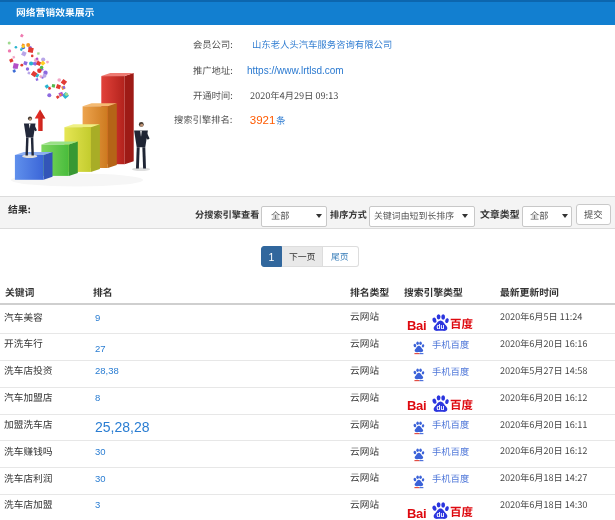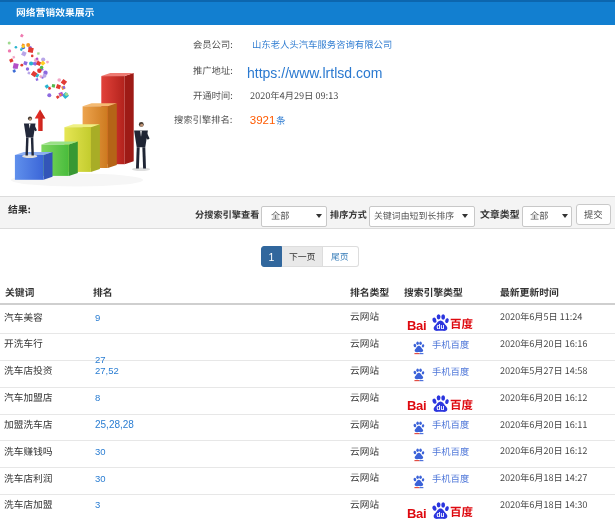--- a/index.html
+++ b/index.html
@@ -1,14 +1,14 @@
 <!DOCTYPE html>
 <html><head><meta charset="utf-8"><style>html,body{margin:0;padding:0}body{width:615px;height:520px;position:relative;font-family:"Liberation Sans",sans-serif;background:#fff;overflow:hidden}.a{position:absolute}.tr{position:absolute;overflow:visible}.sel{position:absolute;background:#fff;border:1px solid #c8c8c8;border-radius:2px;box-sizing:border-box;height:21px}.car{position:absolute;width:0;height:0;border-left:3.5px solid transparent;border-right:3.5px solid transparent;border-top:4.5px solid #333}.sep{position:absolute;left:0;width:615px;height:1px;background:#e7e7e7}</style></head><body>
 <div class="a" style="left:0;top:0;width:615px;height:25px;background:#127fd0;border-top:2px solid #0c66ae;box-sizing:border-box"></div>
-<div class="a" style="left:247px;top:65px;font-size:14px;color:#2a79d0">https://www.lrtlsd.com</div>
+<div class="a" style="left:247px;top:65px;font-size:10px;color:#2a79d0">https://www.lrtlsd.com</div>
 <div class="a" style="left:249.8px;top:113.8px;font-size:11.5px;color:#ff5a00">3921</div>
 <div class="a" style="left:0;top:196px;width:615px;height:32.5px;background:#f4f4f4;border-top:1px solid #dcdcdc;border-bottom:1px solid #dcdcdc;box-sizing:border-box"></div>
 <div class="sel" style="left:261px;top:205.5px;width:66px"></div>
 <div class="car" style="left:316px;top:214px"></div>
 <div class="sel" style="left:369px;top:205.5px;width:106px"></div>
 <div class="car" style="left:462px;top:214px"></div>
 <div class="sel" style="left:522px;top:205.5px;width:50px"></div>
 <div class="car" style="left:561.5px;top:214px"></div>
 <div class="a" style="left:576px;top:204px;width:35px;height:20.5px;background:#fff;border:1px solid #c9c9c9;border-radius:3px;box-sizing:border-box"></div>
 <div class="a" style="left:261px;top:245.8px;width:20.5px;height:21.5px;background:#31679d;border:1px solid #31679d;border-radius:3px 0 0 3px;box-sizing:border-box"></div>
@@ -28,33 +28,33 @@
 <svg class="a" style="left:430.5px;top:313.3px" width="19" height="19" viewBox="0 0 100 100">
     <g fill="#2b35de">
       <ellipse cx="18" cy="38" rx="10" ry="14" transform="rotate(-20 18 38)"></ellipse>
       <ellipse cx="40" cy="20" rx="10" ry="14"></ellipse>
       <ellipse cx="64" cy="21" rx="10" ry="14"></ellipse>
       <ellipse cx="84" cy="40" rx="9" ry="13" transform="rotate(18 84 40)"></ellipse>
       <path d="M50 40 C62 40 66 52 74 60 C82 68 86 72 86 80 C86 92 74 96 62 94 C54 92.6 46 92.6 38 94 C26 96 14 92 14 80 C14 72 18 68 26 60 C34 52 38 40 50 40Z"></path>
     </g>
     <text x="50" y="82" font-size="34" font-weight="bold" text-anchor="middle" fill="#fff" font-family="Liberation Sans">du</text>
   </svg>
-<div class="a" style="left:95px;top:354px;font-size:9.5px;color:#2a7dd2">27</div>
+<div class="a" style="left:95px;top:343px;font-size:9.5px;color:#2a7dd2">27</div>
 <svg class="a" style="left:413px;top:339.7px" width="11.8" height="15" viewBox="0 0 100 113">
     <g fill="#3b62d8">
       <ellipse cx="16" cy="40" rx="11" ry="15" transform="rotate(-20 16 40)"></ellipse>
       <ellipse cx="39" cy="20" rx="11" ry="15"></ellipse>
       <ellipse cx="64" cy="21" rx="11" ry="15"></ellipse>
       <ellipse cx="85" cy="42" rx="10" ry="14" transform="rotate(18 85 42)"></ellipse>
       <path d="M50 42 C62 42 66 54 74 62 C82 70 86 74 86 82 C86 94 74 98 62 96 C54 94.6 46 94.6 38 96 C26 98 14 94 14 82 C14 74 18 70 26 62 C34 54 38 42 50 42Z"></path>
     </g>
     <rect x="12" y="104" width="44" height="9" fill="#e03a2e"></rect>
     <rect x="56" y="104" width="32" height="9" fill="#3b62d8"></rect>
   </svg>
-<div class="a" style="left:95px;top:365.2px;font-size:9.5px;color:#2a7dd2">27,52</div>
+<div class="a" style="left:95px;top:365.2px;font-size:9.5px;color:#2a7dd2">28,38</div>
 <svg class="a" style="left:413px;top:366.6px" width="11.8" height="15" viewBox="0 0 100 113">
     <g fill="#3b62d8">
       <ellipse cx="16" cy="40" rx="11" ry="15" transform="rotate(-20 16 40)"></ellipse>
       <ellipse cx="39" cy="20" rx="11" ry="15"></ellipse>
       <ellipse cx="64" cy="21" rx="11" ry="15"></ellipse>
       <ellipse cx="85" cy="42" rx="10" ry="14" transform="rotate(18 85 42)"></ellipse>
       <path d="M50 42 C62 42 66 54 74 62 C82 70 86 74 86 82 C86 94 74 98 62 96 C54 94.6 46 94.6 38 96 C26 98 14 94 14 82 C14 74 18 70 26 62 C34 54 38 42 50 42Z"></path>
     </g>
     <rect x="12" y="104" width="44" height="9" fill="#e03a2e"></rect>
     <rect x="56" y="104" width="32" height="9" fill="#3b62d8"></rect>
@@ -64,21 +64,21 @@
 <svg class="a" style="left:430.5px;top:393.8px" width="19" height="19" viewBox="0 0 100 100">
     <g fill="#2b35de">
       <ellipse cx="18" cy="38" rx="10" ry="14" transform="rotate(-20 18 38)"></ellipse>
       <ellipse cx="40" cy="20" rx="10" ry="14"></ellipse>
       <ellipse cx="64" cy="21" rx="10" ry="14"></ellipse>
       <ellipse cx="84" cy="40" rx="9" ry="13" transform="rotate(18 84 40)"></ellipse>
       <path d="M50 40 C62 40 66 52 74 60 C82 68 86 72 86 80 C86 92 74 96 62 94 C54 92.6 46 92.6 38 94 C26 96 14 92 14 80 C14 72 18 68 26 60 C34 52 38 40 50 40Z"></path>
     </g>
     <text x="50" y="82" font-size="34" font-weight="bold" text-anchor="middle" fill="#fff" font-family="Liberation Sans">du</text>
   </svg>
-<div class="a" style="left:95px;top:418.8px;font-size:10px;color:#2a7dd2">25,28,28</div>
+<div class="a" style="left:95px;top:418.8px;font-size:14px;color:#2a7dd2">25,28,28</div>
 <svg class="a" style="left:413px;top:420.2px" width="11.8" height="15" viewBox="0 0 100 113">
     <g fill="#3b62d8">
       <ellipse cx="16" cy="40" rx="11" ry="15" transform="rotate(-20 16 40)"></ellipse>
       <ellipse cx="39" cy="20" rx="11" ry="15"></ellipse>
       <ellipse cx="64" cy="21" rx="11" ry="15"></ellipse>
       <ellipse cx="85" cy="42" rx="10" ry="14" transform="rotate(18 85 42)"></ellipse>
       <path d="M50 42 C62 42 66 54 74 62 C82 70 86 74 86 82 C86 94 74 98 62 96 C54 94.6 46 94.6 38 96 C26 98 14 94 14 82 C14 74 18 70 26 62 C34 54 38 42 50 42Z"></path>
     </g>
     <rect x="12" y="104" width="44" height="9" fill="#e03a2e"></rect>
     <rect x="56" y="104" width="32" height="9" fill="#3b62d8"></rect>

